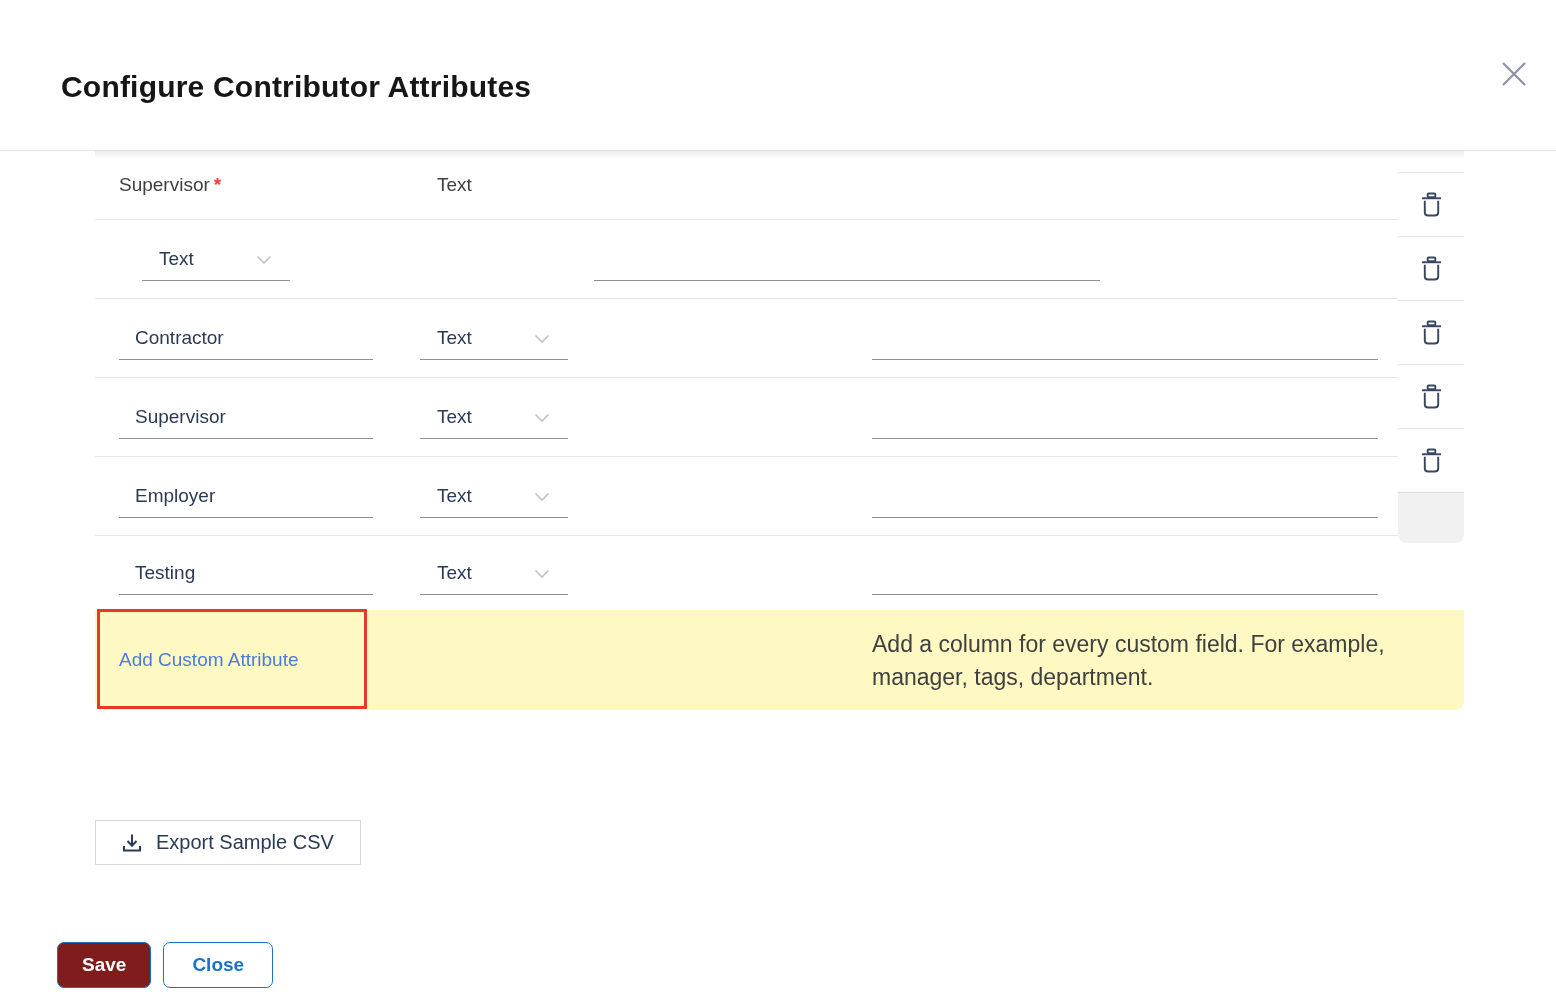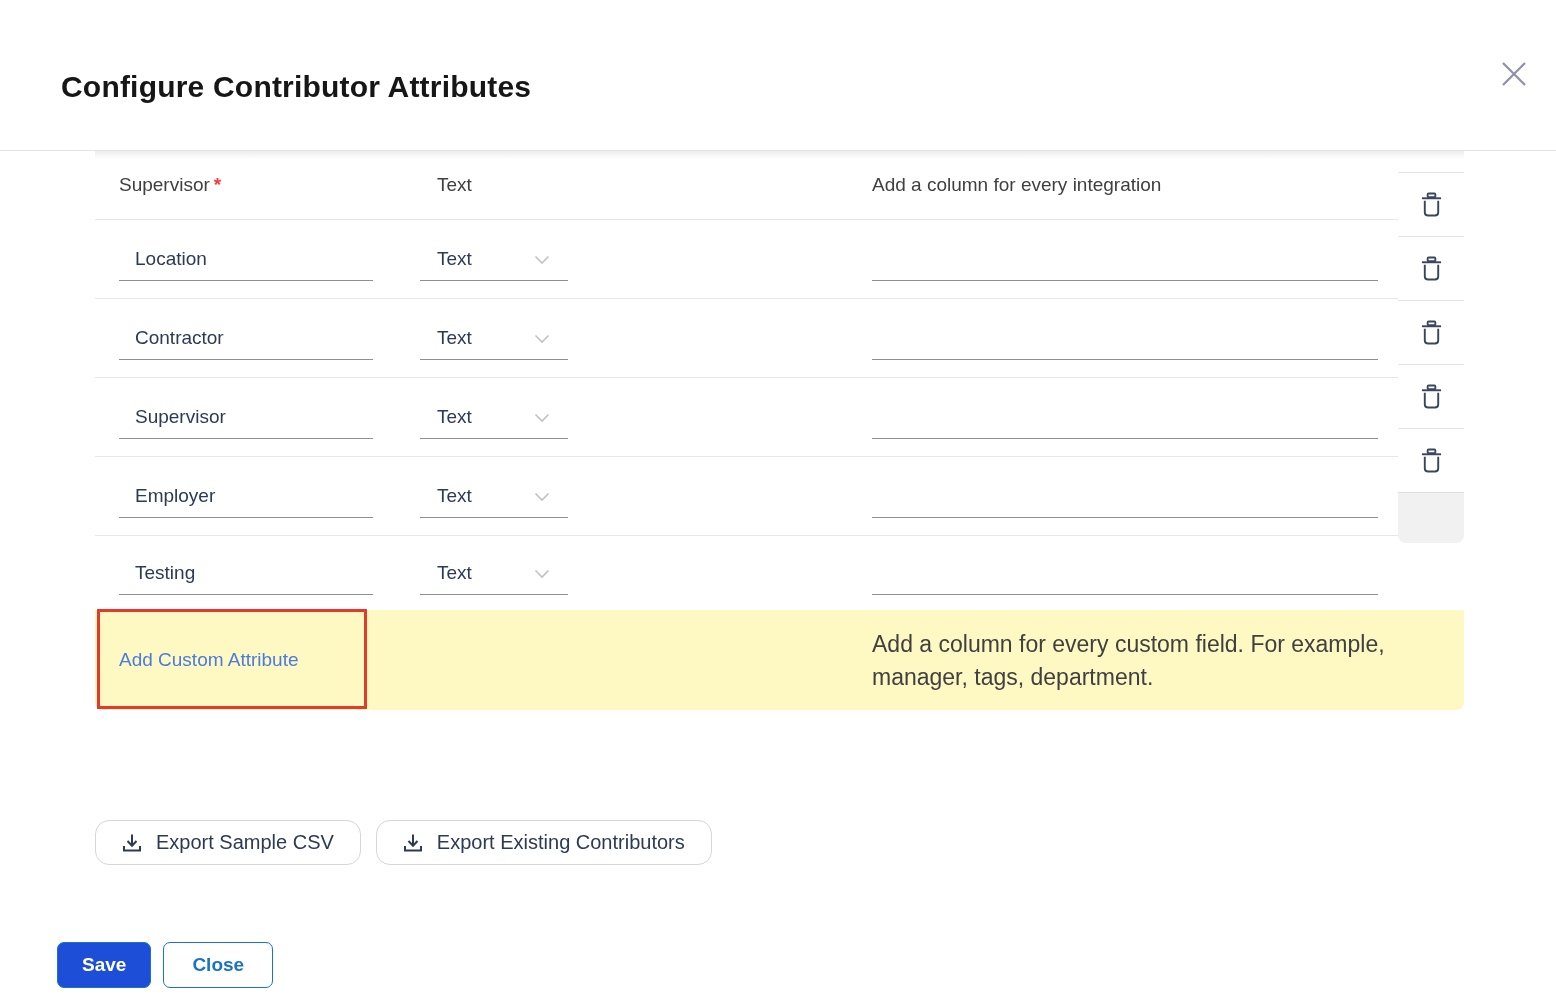--- a/index.html
+++ b/index.html
@@ -175,21 +175,21 @@
     display: flex;
     gap: 15px;
   }
   .export-btn {
     display: inline-flex;
     align-items: center;
     height: 45px;
     padding: 0 26px;
     background: #ffffff;
     border: 1px solid #d6d6d6;
-    border-radius: 14px;
+    border-radius: 0;
     font-family: "Liberation Sans", sans-serif;
     font-size: 20px;
     color: #2b3a55;
     cursor: pointer;
   }
   .export-btn svg { margin-right: 14px; }
 
   
   .action-buttons {
     position: absolute;
@@ -201,21 +201,21 @@
   .btn {
     height: 46px;
     border-radius: 7px;
     font-family: "Liberation Sans", sans-serif;
     font-size: 19px;
     font-weight: 700;
     cursor: pointer;
   }
   .btn-save {
     padding: 0 24px;
-    background: #1d4ed8;
+    background: #7f1d1d;
     border: 1px solid #1a73c8;
     color: #ffffff;
   }
   .btn-close {
     padding: 0 28px;
     background: #ffffff;
     border: 1px solid #1a73c8;
     color: #1a73c8;
   }
 </style>
@@ -235,31 +235,23 @@
 
   <div class="attr-table">
 
     <div class="row header-row">
       <div class="name-cell">
         <span class="static-text">Supervisor</span><span class="req-star">*</span>
       </div>
       <div class="type-cell">
         <span class="static-text" style="padding-left:17px;">Text</span>
       </div>
-      <div class="desc-cell">
-        <span class="static-text">Add a column for every integration</span>
-      </div>
     </div>
 
     <div class="row">
-      <div class="name-cell">
-          <div class="field name-field">
-            <span class="cell-text">Location</span>
-          </div>
-        </div>
       <div class="type-cell">
           <div class="field type-field">
             <span class="cell-text">Text</span>
             <svg class="chev" width="16" height="10" viewBox="0 0 16 10">
               <path d="M1.5 1.5 L8 8 L14.5 1.5" stroke="#c2c2c2" stroke-width="1.6" fill="none"></path>
             </svg>
           </div>
         </div>
       <div class="desc-cell">
           <div class="field desc-field"></div>
@@ -392,28 +384,20 @@
 
   <div class="export-buttons">
     <button class="export-btn">
       <svg width="20" height="20" viewBox="0 0 20 20">
           <path d="M10 1.5 V12" stroke="#2b3a55" stroke-width="2" fill="none"></path>
           <path d="M5.5 8 L10 12.7 L14.5 8" stroke="#2b3a55" stroke-width="2" fill="none"></path>
           <path d="M2 13 V17.5 H18 V13" stroke="#2b3a55" stroke-width="2" fill="none"></path>
         </svg>
       <span>Export Sample CSV</span>
     </button>
-    <button class="export-btn">
-      <svg width="20" height="20" viewBox="0 0 20 20">
-          <path d="M10 1.5 V12" stroke="#2b3a55" stroke-width="2" fill="none"></path>
-          <path d="M5.5 8 L10 12.7 L14.5 8" stroke="#2b3a55" stroke-width="2" fill="none"></path>
-          <path d="M2 13 V17.5 H18 V13" stroke="#2b3a55" stroke-width="2" fill="none"></path>
-        </svg>
-      <span>Export Existing Contributors</span>
-    </button>
   </div>
 
   <div class="action-buttons">
     <button class="btn btn-save">Save</button>
     <button class="btn btn-close">Close</button>
   </div>
 
 </div>
 
 </body></html>

